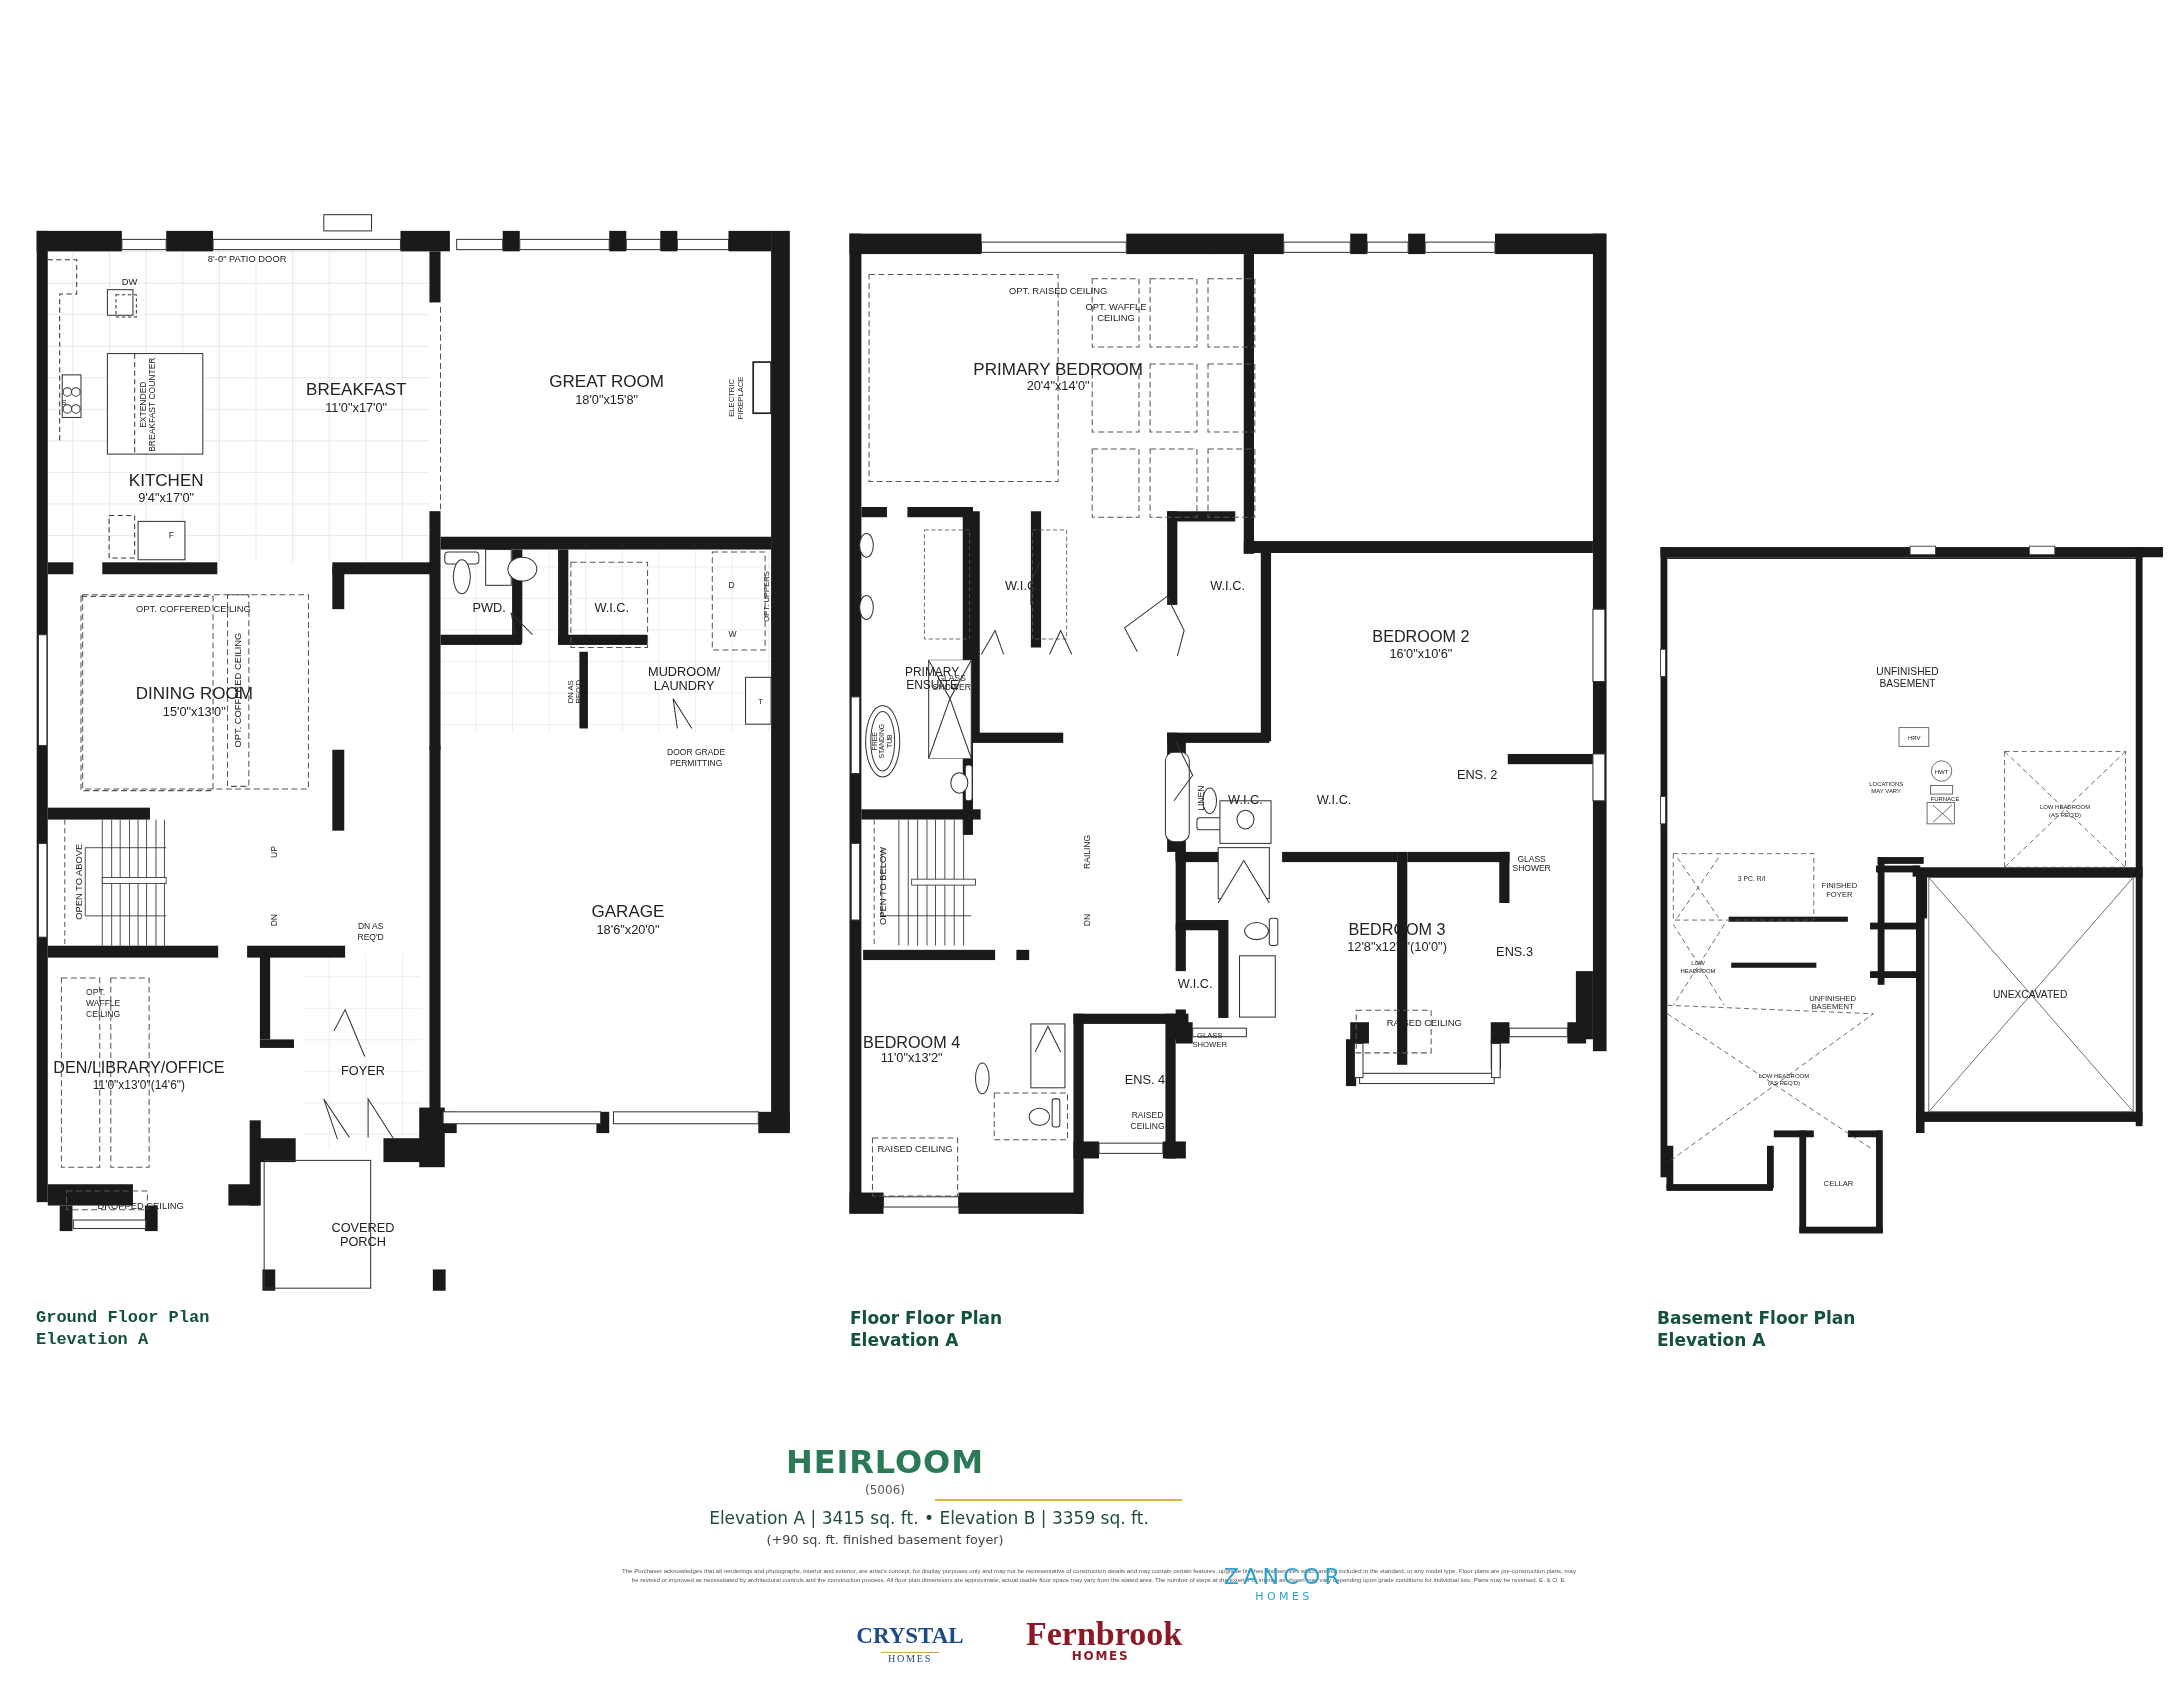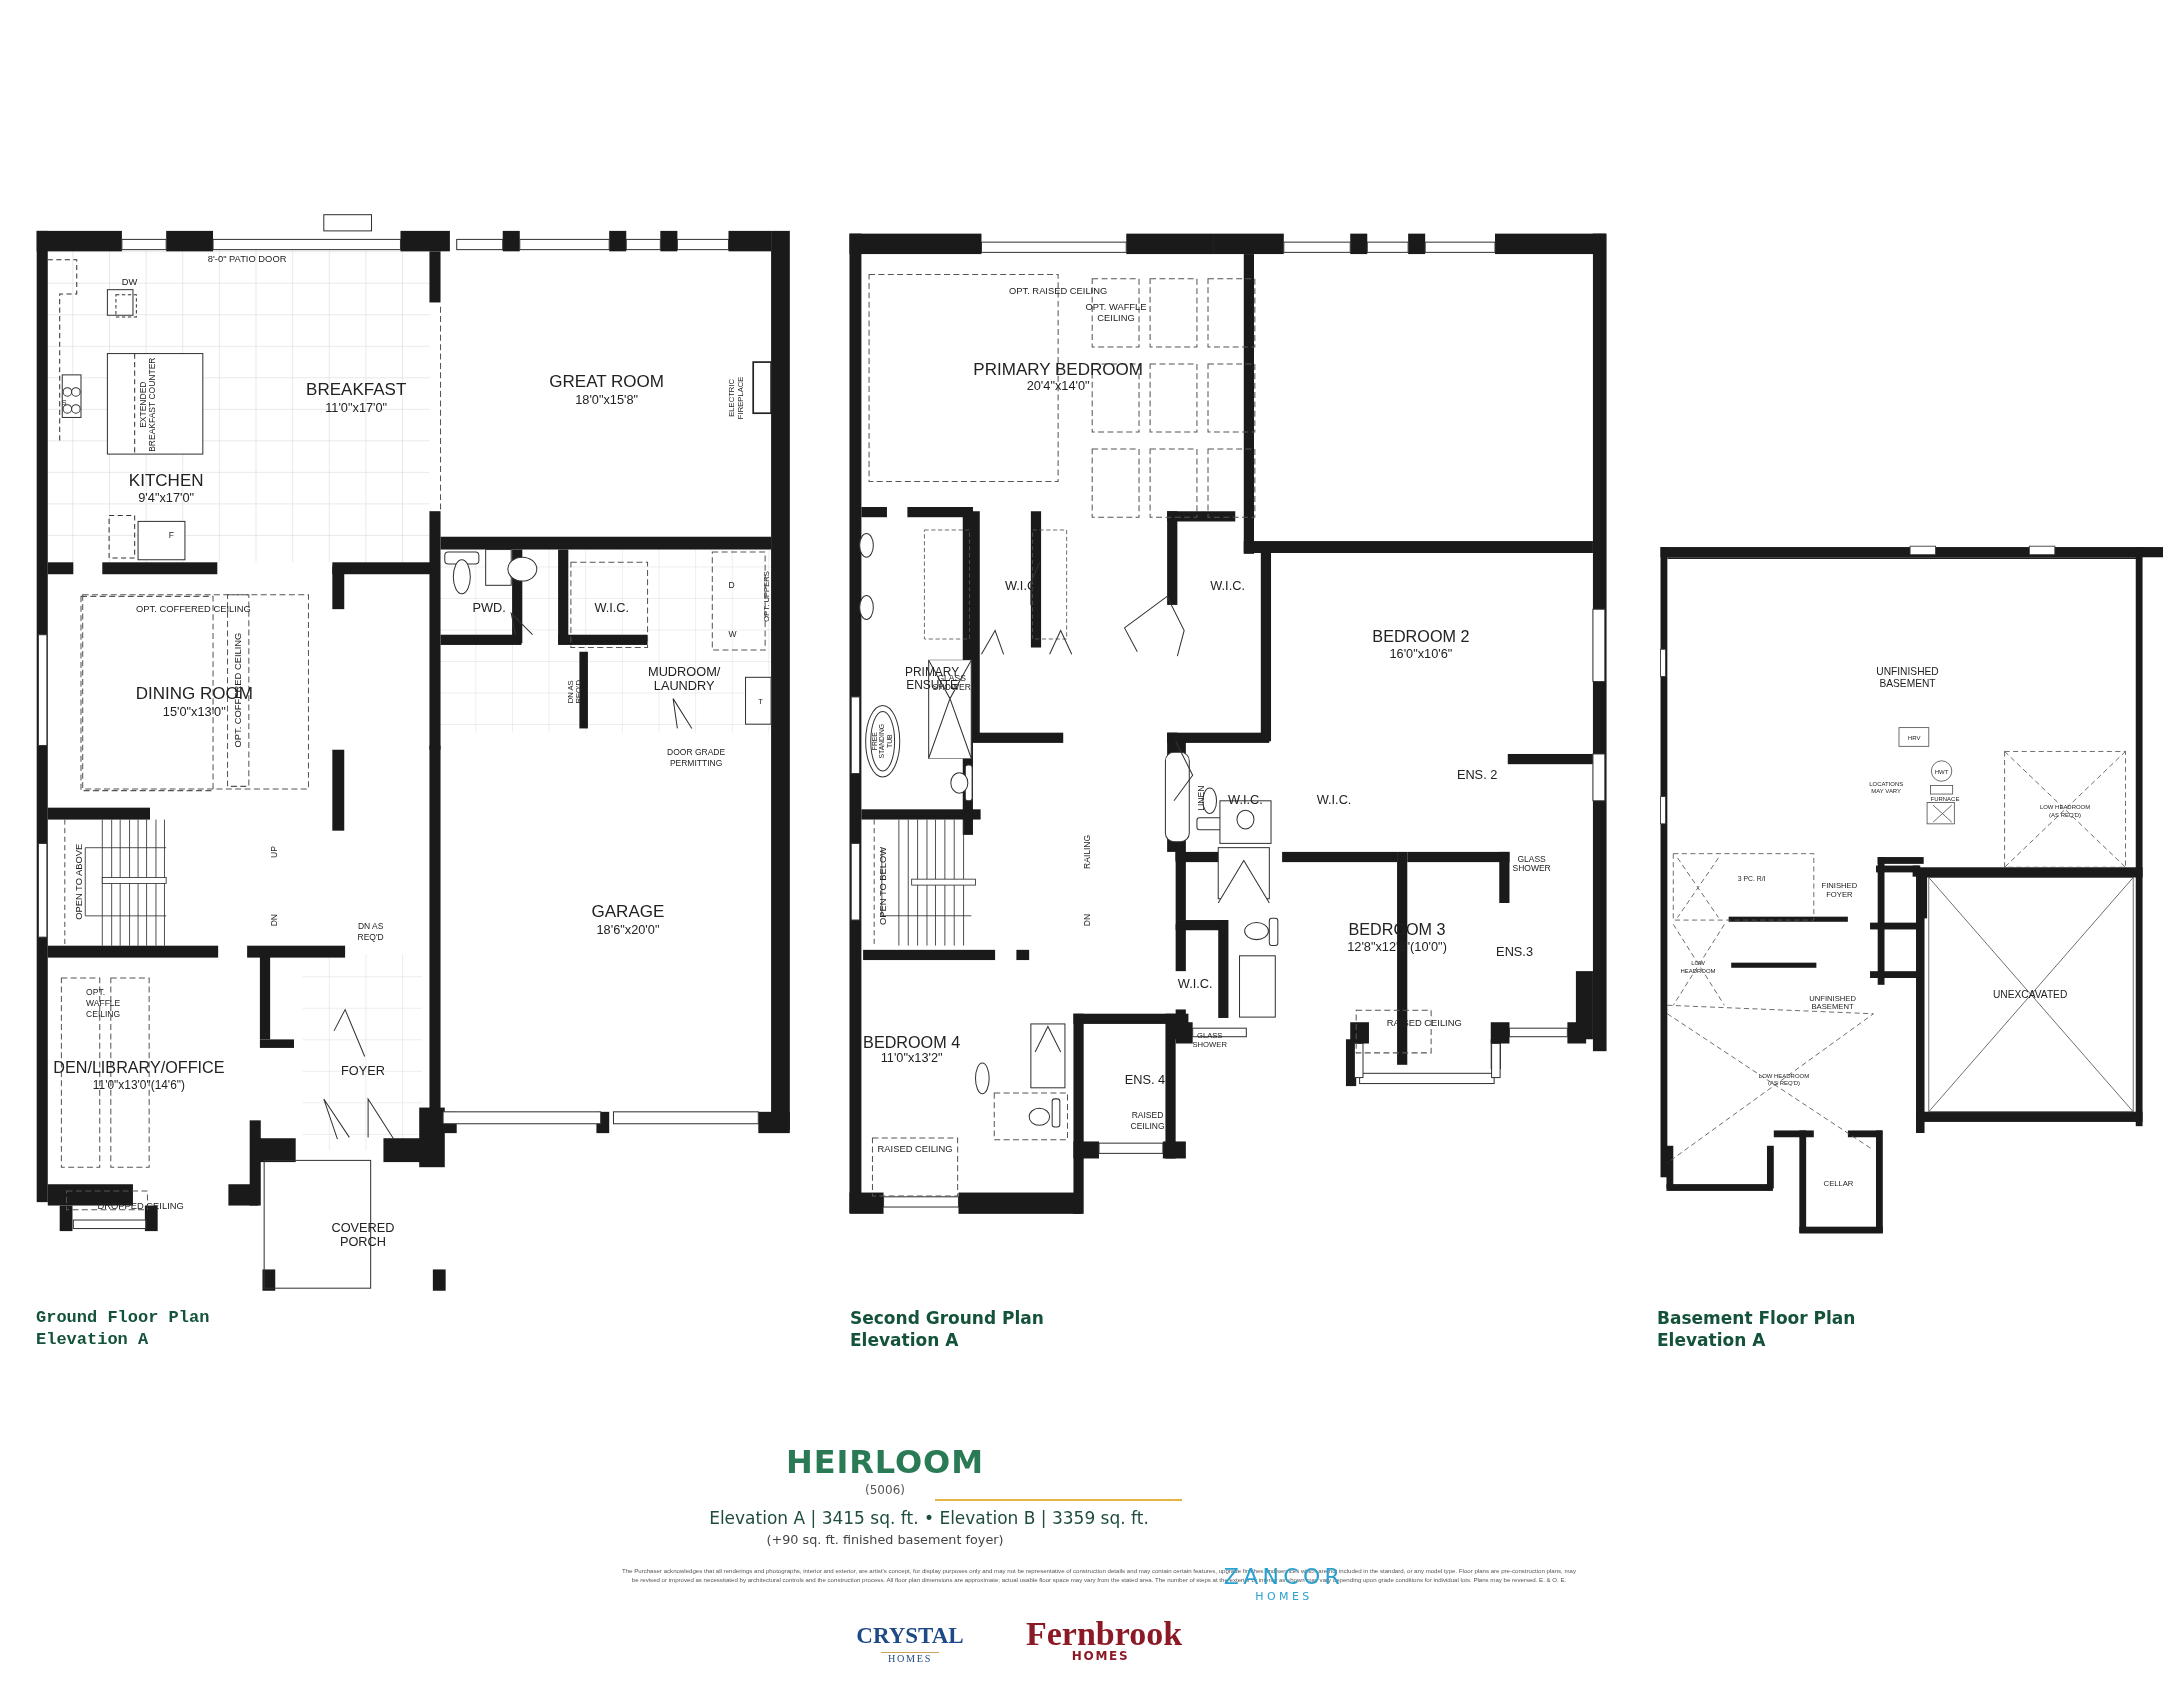--- a/index.html
+++ b/index.html
@@ -395,21 +395,21 @@
     <text x="1420" y="1219" font-size="9" text-anchor="middle">GLASS</text>
     <text x="1420" y="1229" font-size="9" text-anchor="middle">SHOWER</text>
     <text x="1344" y="1272" font-size="15" text-anchor="middle">ENS. 4</text>
     <text x="1347" y="1313" font-size="10" text-anchor="middle">RAISED</text>
     <text x="1347" y="1325" font-size="10" text-anchor="middle">CEILING</text>
     <text x="1074" y="1352" font-size="11" text-anchor="middle">RAISED CEILING</text>
   </g>
 </svg>
 
 <div class="plan-label" style="left:850px;top:1307px;">
-  <div>Second Ground Plan</div>
+  <div>Floor Floor Plan</div>
   <div>Elevation A</div>
 </div>
 
 <svg class="abs" style="left:1652px;top:511px" width="511" height="733" viewBox="1940 600 600 860">
   <g fill="#1a1a1a">
     <rect x="1950" y="642" width="600" height="12" transform="translate(0,0)"></rect>
     <rect x="1950" y="642" width="8" height="740"></rect>
     <rect x="2508" y="642" width="8" height="680"></rect>
     <rect x="2246" y="1016" width="8" height="13"></rect>
     <rect x="2205" y="1006" width="54" height="8"></rect>

